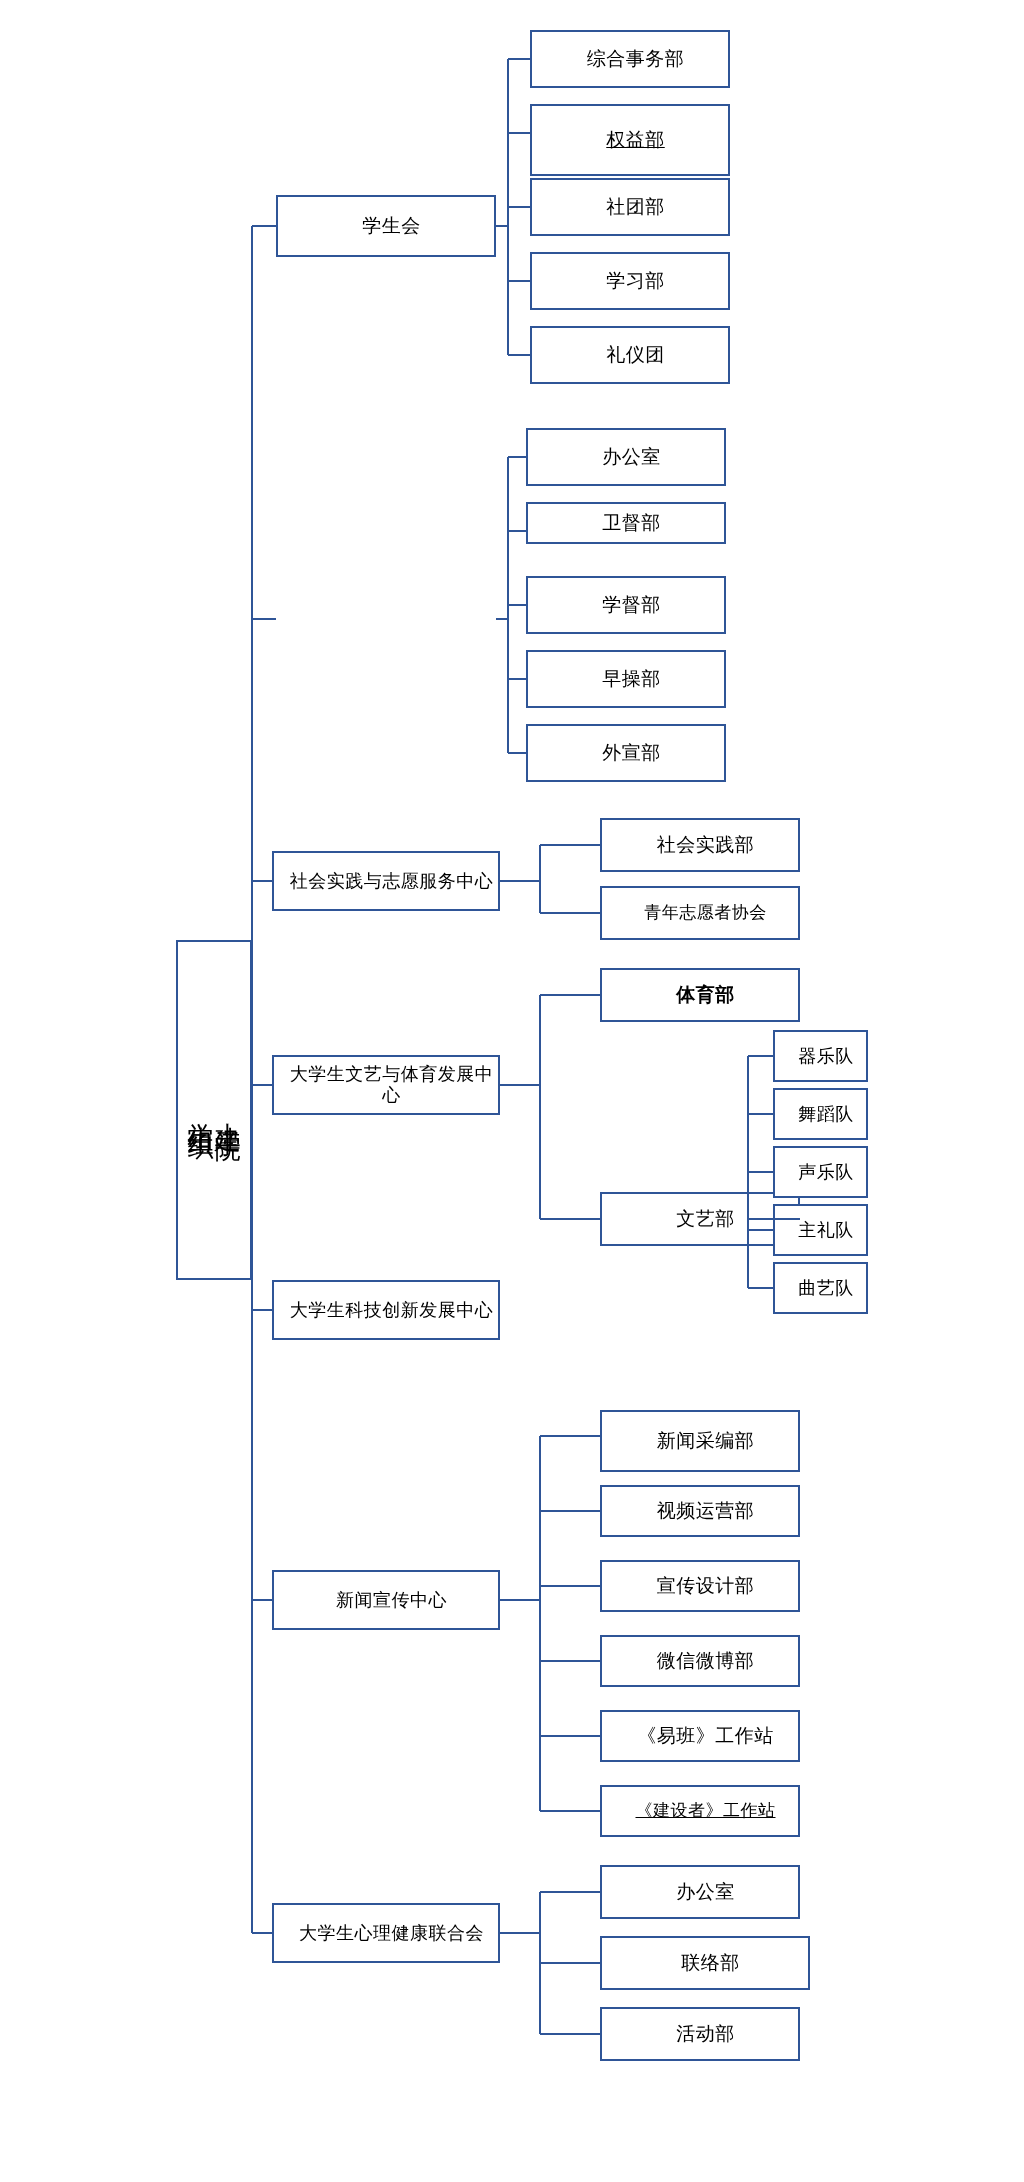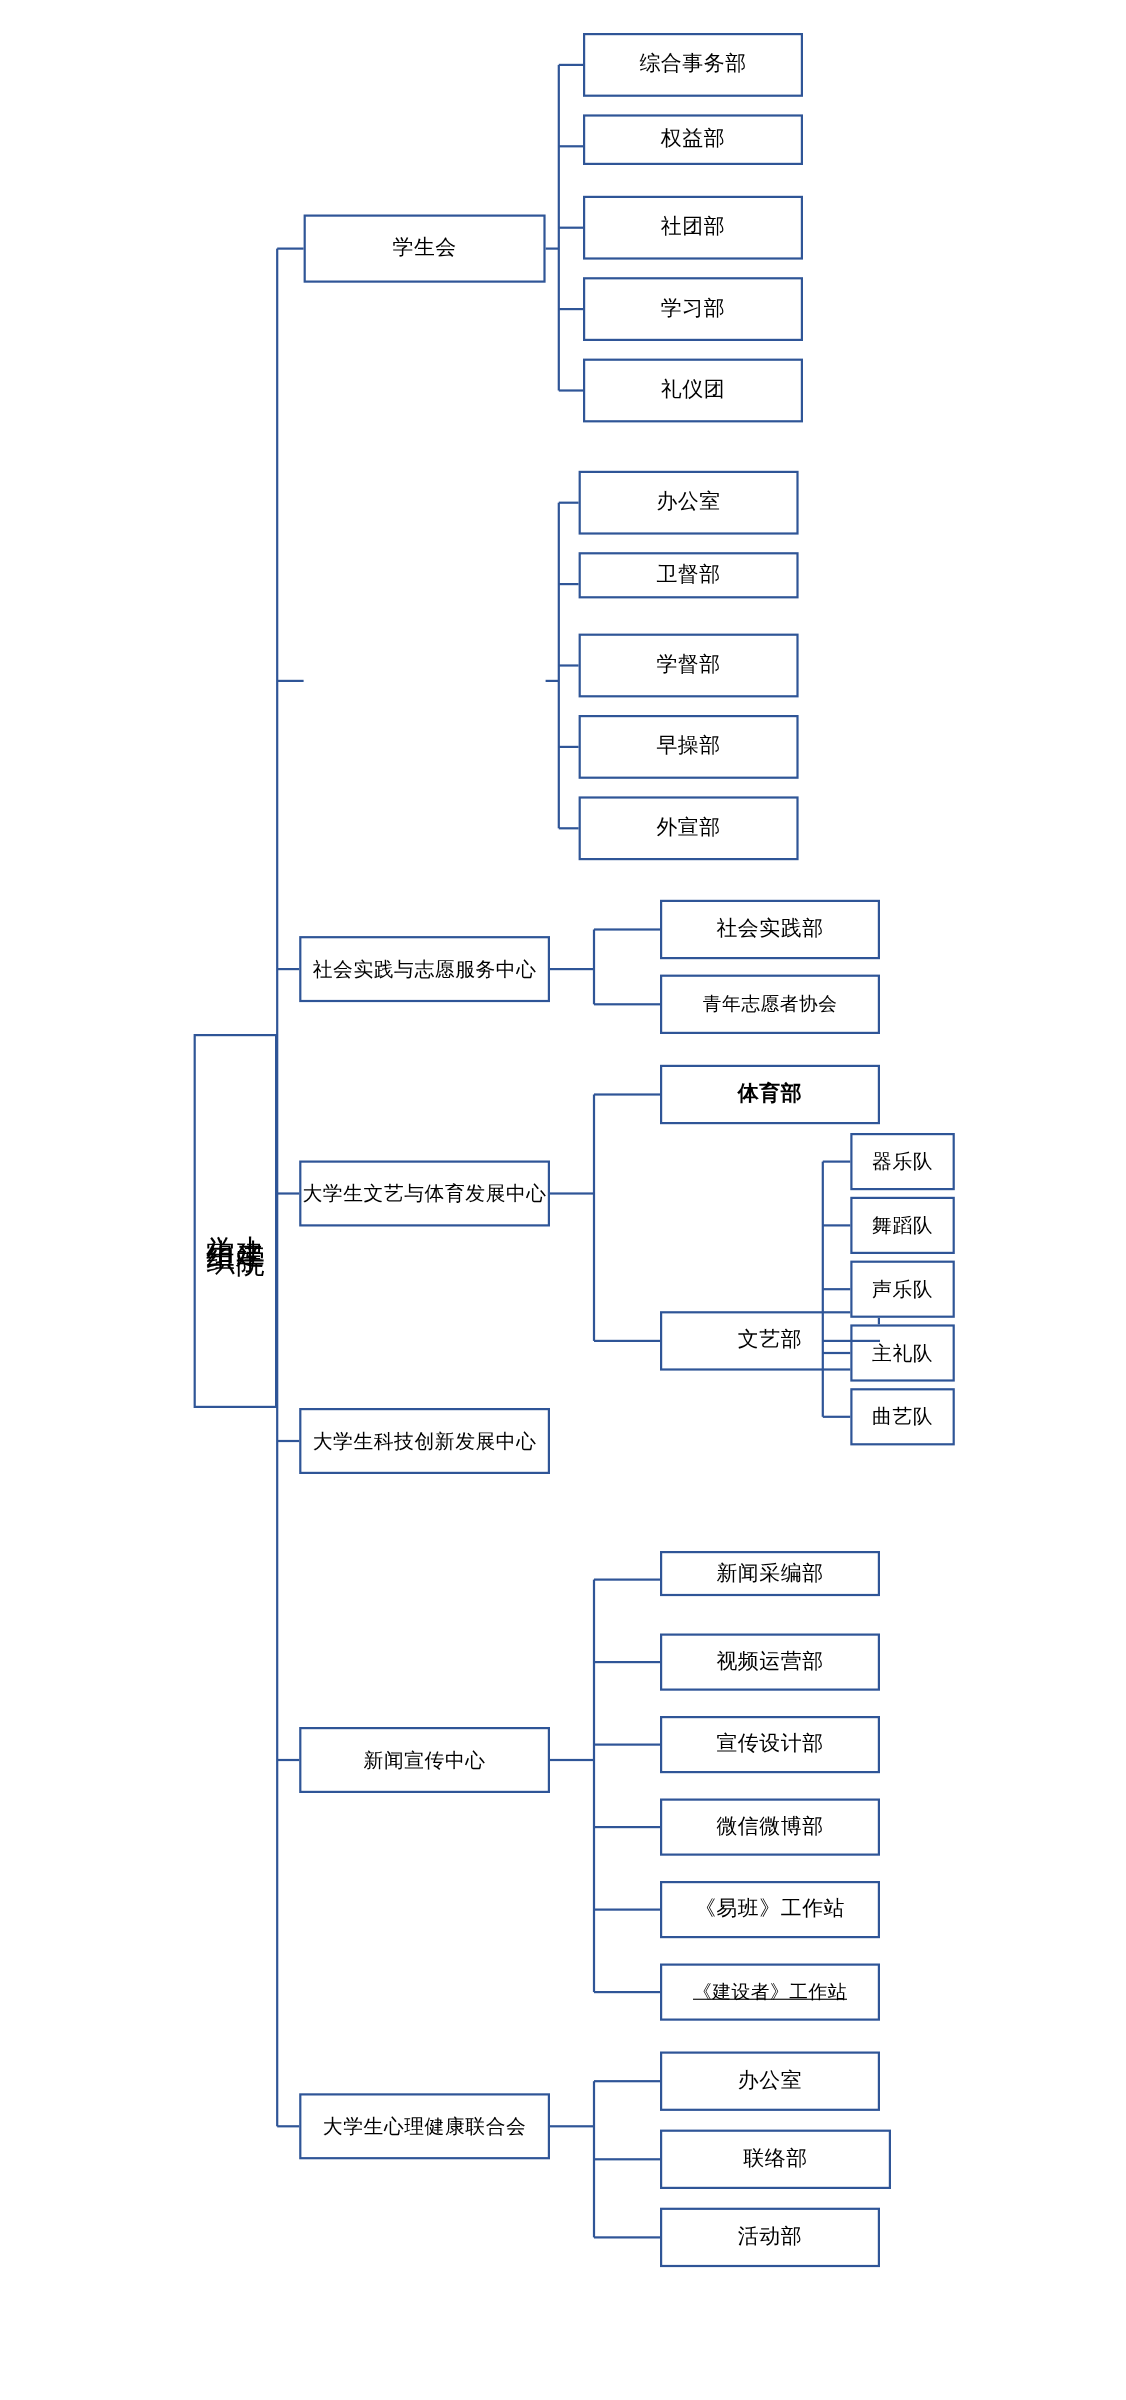--- a/index.html
+++ b/index.html
@@ -13,20 +13,21 @@
     box-sizing:border-box;
     background:#ffffff;
     border:2.5px solid #2F5597;
     display:flex;
     align-items:center;
     justify-content:center;
     text-align:center;
     line-height:1.15;
     color:#000;
     letter-spacing:0.5px;
+    padding-left:11px;
   }
   .lvl1{font-size:19px;}
   .lvl2{font-size:19px;}
   .lvl3{font-size:19px;}
 
   
   .root{
     position:absolute;
     box-sizing:border-box;
     background:#ffffff;
@@ -68,21 +69,21 @@
     </div>
     <div class="node lvl1" style="left: 272px; top: 1570px; width: 228px; height: 60px; font-size: 18px;">
       <span>新闻宣传中心</span>
     </div>
     <div class="node lvl1" style="left: 272px; top: 1903px; width: 228px; height: 60px; font-size: 18px;">
       <span>大学生心理健康联合会</span>
     </div>
     <div class="node lvl2" style="left: 530px; top: 30px; width: 200px; height: 58px;">
       <span>综合事务部</span>
     </div>
-    <div class="node lvl2" style="left: 530px; top: 104px; width: 200px; height: 46px;">
+    <div class="node lvl2" style="left: 530px; top: 104px; width: 200px; height: 72px; text-decoration: underline;">
       <span>权益部</span>
     </div>
     <div class="node lvl2" style="left: 530px; top: 178px; width: 200px; height: 58px;">
       <span>社团部</span>
     </div>
     <div class="node lvl2" style="left: 530px; top: 252px; width: 200px; height: 58px;">
       <span>学习部</span>
     </div>
     <div class="node lvl2" style="left: 530px; top: 326px; width: 200px; height: 58px;">
       <span>礼仪团</span>
@@ -107,21 +108,21 @@
     </div>
     <div class="node lvl2" style="left: 600px; top: 886px; width: 200px; height: 54px; font-size: 17px;">
       <span>青年志愿者协会</span>
     </div>
     <div class="node lvl2" style="left: 600px; top: 968px; width: 200px; height: 54px; font-weight: bold;">
       <span>体育部</span>
     </div>
     <div class="node lvl2" style="left: 600px; top: 1192px; width: 200px; height: 54px;">
       <span>文艺部</span>
     </div>
-    <div class="node lvl2" style="left: 600px; top: 1410px; width: 200px; height: 41px;">
+    <div class="node lvl2" style="left: 600px; top: 1410px; width: 200px; height: 62px;">
       <span>新闻采编部</span>
     </div>
     <div class="node lvl2" style="left: 600px; top: 1485px; width: 200px; height: 52px;">
       <span>视频运营部</span>
     </div>
     <div class="node lvl2" style="left: 600px; top: 1560px; width: 200px; height: 52px;">
       <span>宣传设计部</span>
     </div>
     <div class="node lvl2" style="left: 600px; top: 1635px; width: 200px; height: 52px;">
       <span>微信微博部</span>

